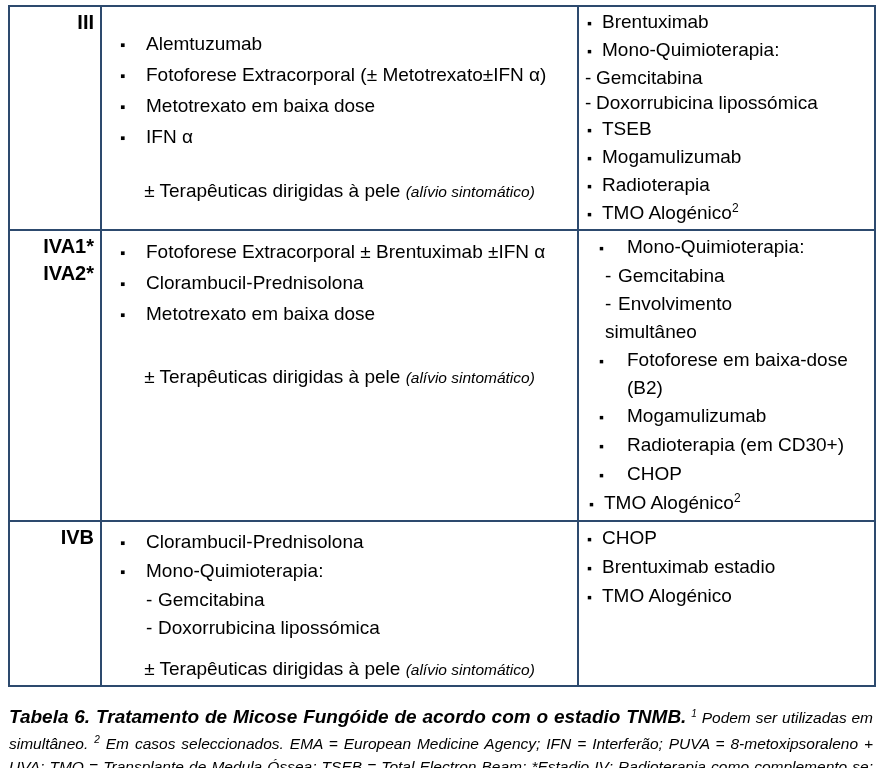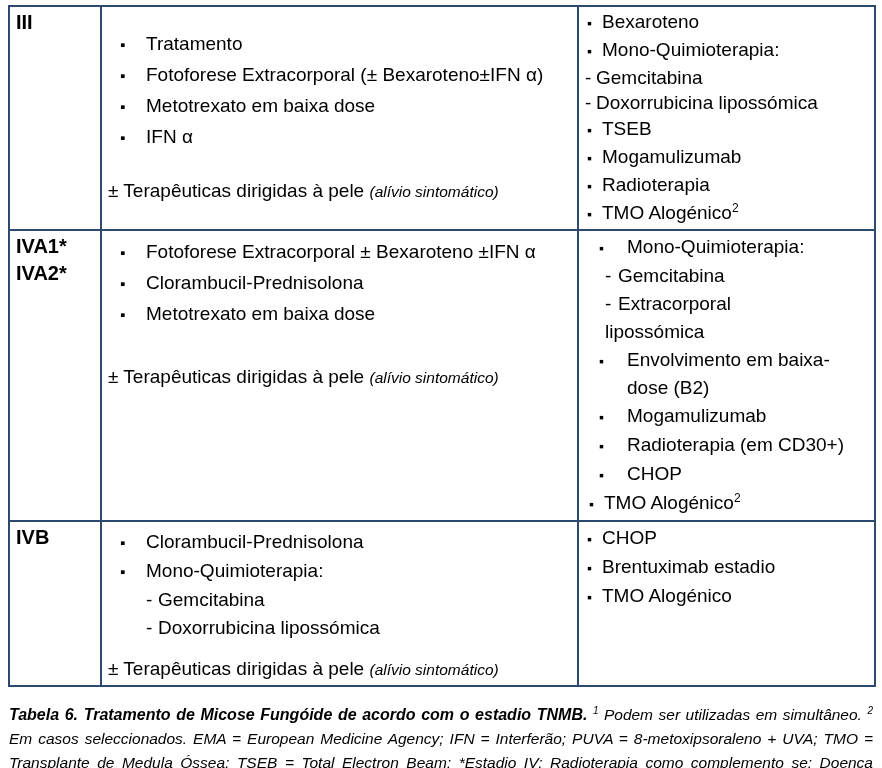--- a/index.html
+++ b/index.html
@@ -2,55 +2,55 @@
 <html><head>
 <meta charset="utf-8">
 <style>
   html, body { margin:0; padding:0; width:882px; height:768px; overflow:hidden;
     background:#ffffff; font-family:"Liberation Sans", sans-serif; color:#000; }
   .page { padding:5px 8px 0 8px; }
 
   table.tx { border-collapse:collapse; table-layout:fixed; width:866px; }
   table.tx td { border:2px solid #2d4a6e; vertical-align:top; padding:2px 6px; overflow:hidden; }
 
-  td.stage { vertical-align:middle; text-align:left; font-weight:bold; font-size:20px; line-height:27px; }
+  td.stage { vertical-align:middle; text-align:right; font-weight:bold; font-size:20px; line-height:27px; }
 
   .it { display:flex; font-size:19px; align-items:baseline; }
   .mk { flex:0 0 auto; }
   .tx1 { flex:1 1 auto; min-width:0; }
 
   
   .mid-list .it { line-height:30px; }
   .r2row .mid-list .it { line-height:28px; }
   .b-mid { padding-left:12px; } .b-mid .mk { width:26px; font-size:15px; }
   .d-mid { padding-left:38px; } .d-mid .mk { width:12px; }
   .padtop-lg { padding-top:20px; }
   .padtop-sm { padding-top:4px; }
-  .pmfoot { font-size:19px; line-height:26px; }
+  .pmfoot { font-size:19px; line-height:26px;text-align:center; }
   .g25 { margin-top:25px; } .g34 { margin-top:34px; } .g14 { margin-top:14px; }
   .note { font-style:italic; font-size:15.5px; }
 
   
   .alt-r0 .it { line-height:25.8px; }
   .alt-r1 .it { line-height:28px; }
   .alt-r2 .it { line-height:28px; }
   .b-r1 { padding-left:2px; }  .b-r1 .mk { width:15px; font-size:14px; }
   .d-r0 { padding-left:0; }    .d-r0 .mk { width:11px; }
   .b-r2 { padding-left:14px; } .b-r2 .mk { width:28px; font-size:14px; }
   .d-r2 { padding-left:20px; } .d-r2 .mk { width:13px; }
   .cont { padding-left:20px; }
   .b-r2l { padding-left:4px; } .b-r2l .mk { width:15px; font-size:14px; }
   td.vmid { vertical-align:middle; }
 
   sup.isup { font-size:12px; line-height:0; }
 
   
   .caption { margin:16px 1px 0 1px; font-style:italic; font-size:15.5px; line-height:1.5;
     text-align:justify; }
-  .cap-title { font-weight:bold; font-size:16px; }
+  .cap-title { font-weight:bold; font-size:19px; }
   .caption sup { font-size:10px; line-height:0; }
 </style>
 </head>
 <body>
 
 <div class="page">
   <table class="tx">
     <colgroup>
         <col style="width:92px">
         <col style="width:477px">
@@ -59,45 +59,45 @@
     <tbody>
 
       <tr style="height:208px">
         <td class="stage">
           <div>III</div>
         </td>
         <td>
           <div class="mid-list padtop-lg">
             <div class="it b-mid">
                 <span class="mk">▪</span>
-                <span class="tx1">Tratamento</span>
-              </div>
-            <div class="it b-mid">
-                <span class="mk">▪</span>
-                <span class="tx1">Fotoforese Extracorporal (± Bexaroteno±IFN α)</span>
+                <span class="tx1">Alemtuzumab</span>
+              </div>
+            <div class="it b-mid">
+                <span class="mk">▪</span>
+                <span class="tx1">Fotoforese Extracorporal (± Metotrexato±IFN α)</span>
               </div>
             <div class="it b-mid">
                 <span class="mk">▪</span>
                 <span class="tx1">Metotrexato em baixa dose</span>
               </div>
             <div class="it b-mid">
                 <span class="mk">▪</span>
                 <span class="tx1">IFN α</span>
               </div>
           </div>
           <div class="pmfoot g25">
             <span>± Terapêuticas dirigidas à pele</span>
             <span class="note">(alívio sintomático)</span>
           </div>
         </td>
         <td>
           <div class="alt-r0">
             <div class="it b-r1">
                 <span class="mk">▪</span>
-                <span class="tx1">Bexaroteno</span>
+                <span class="tx1">Brentuximab</span>
               </div>
             <div class="it b-r1">
                 <span class="mk">▪</span>
                 <span class="tx1">Mono-Quimioterapia:</span>
               </div>
             <div class="it d-r0">
                 <span class="mk">-</span>
                 <span class="tx1">Gemcitabina</span>
               </div>
             <div class="it d-r0">
@@ -126,21 +126,21 @@
 
       <tr style="height:272px">
         <td class="stage">
           <div>IVA1*</div>
           <div>IVA2*</div>
         </td>
         <td>
           <div class="mid-list padtop-sm">
             <div class="it b-mid">
                 <span class="mk">▪</span>
-                <span class="tx1">Fotoforese Extracorporal ± Bexaroteno ±IFN α</span>
+                <span class="tx1">Fotoforese Extracorporal ± Brentuximab ±IFN α</span>
               </div>
             <div class="it b-mid">
                 <span class="mk">▪</span>
                 <span class="tx1">Clorambucil-Prednisolona</span>
               </div>
             <div class="it b-mid">
                 <span class="mk">▪</span>
                 <span class="tx1">Metotrexato em baixa dose</span>
               </div>
           </div>
@@ -154,28 +154,28 @@
             <div class="it b-r2">
                 <span class="mk">▪</span>
                 <span class="tx1">Mono-Quimioterapia:</span>
               </div>
             <div class="it d-r2">
                 <span class="mk">-</span>
                 <span class="tx1">Gemcitabina</span>
               </div>
             <div class="it d-r2">
                 <span class="mk">-</span>
-                <span class="tx1">Extracorporal</span>
+                <span class="tx1">Envolvimento</span>
               </div>
             <div class="it cont">
-                <span class="tx1">lipossómica</span>
-              </div>
-            <div class="it b-r2">
-                <span class="mk">▪</span>
-                <span class="tx1">Envolvimento em baixa-dose (B2)</span>
+                <span class="tx1">simultâneo</span>
+              </div>
+            <div class="it b-r2">
+                <span class="mk">▪</span>
+                <span class="tx1">Fotoforese em baixa-dose (B2)</span>
               </div>
             <div class="it b-r2">
                 <span class="mk">▪</span>
                 <span class="tx1">Mogamulizumab</span>
               </div>
             <div class="it b-r2">
                 <span class="mk">▪</span>
                 <span class="tx1">Radioterapia (em CD30+)</span>
               </div>
             <div class="it b-r2">

